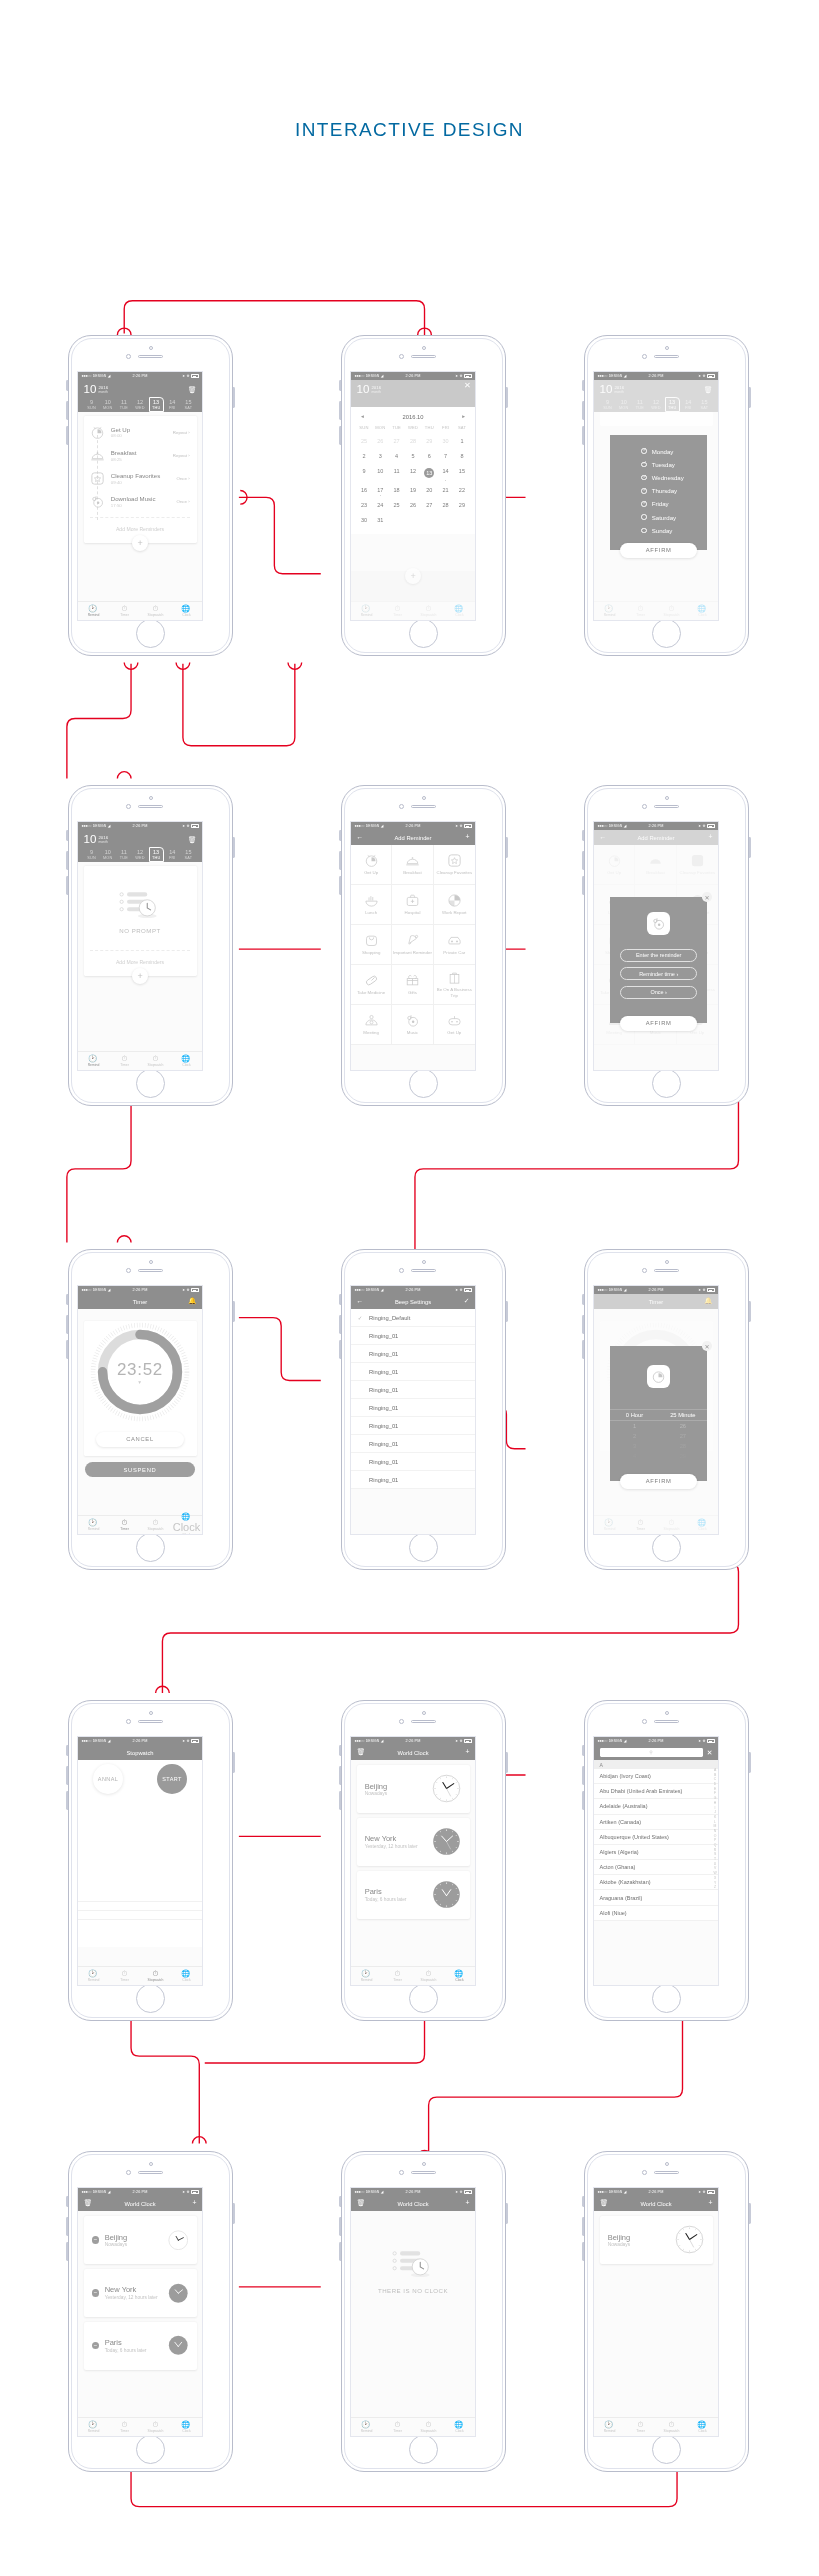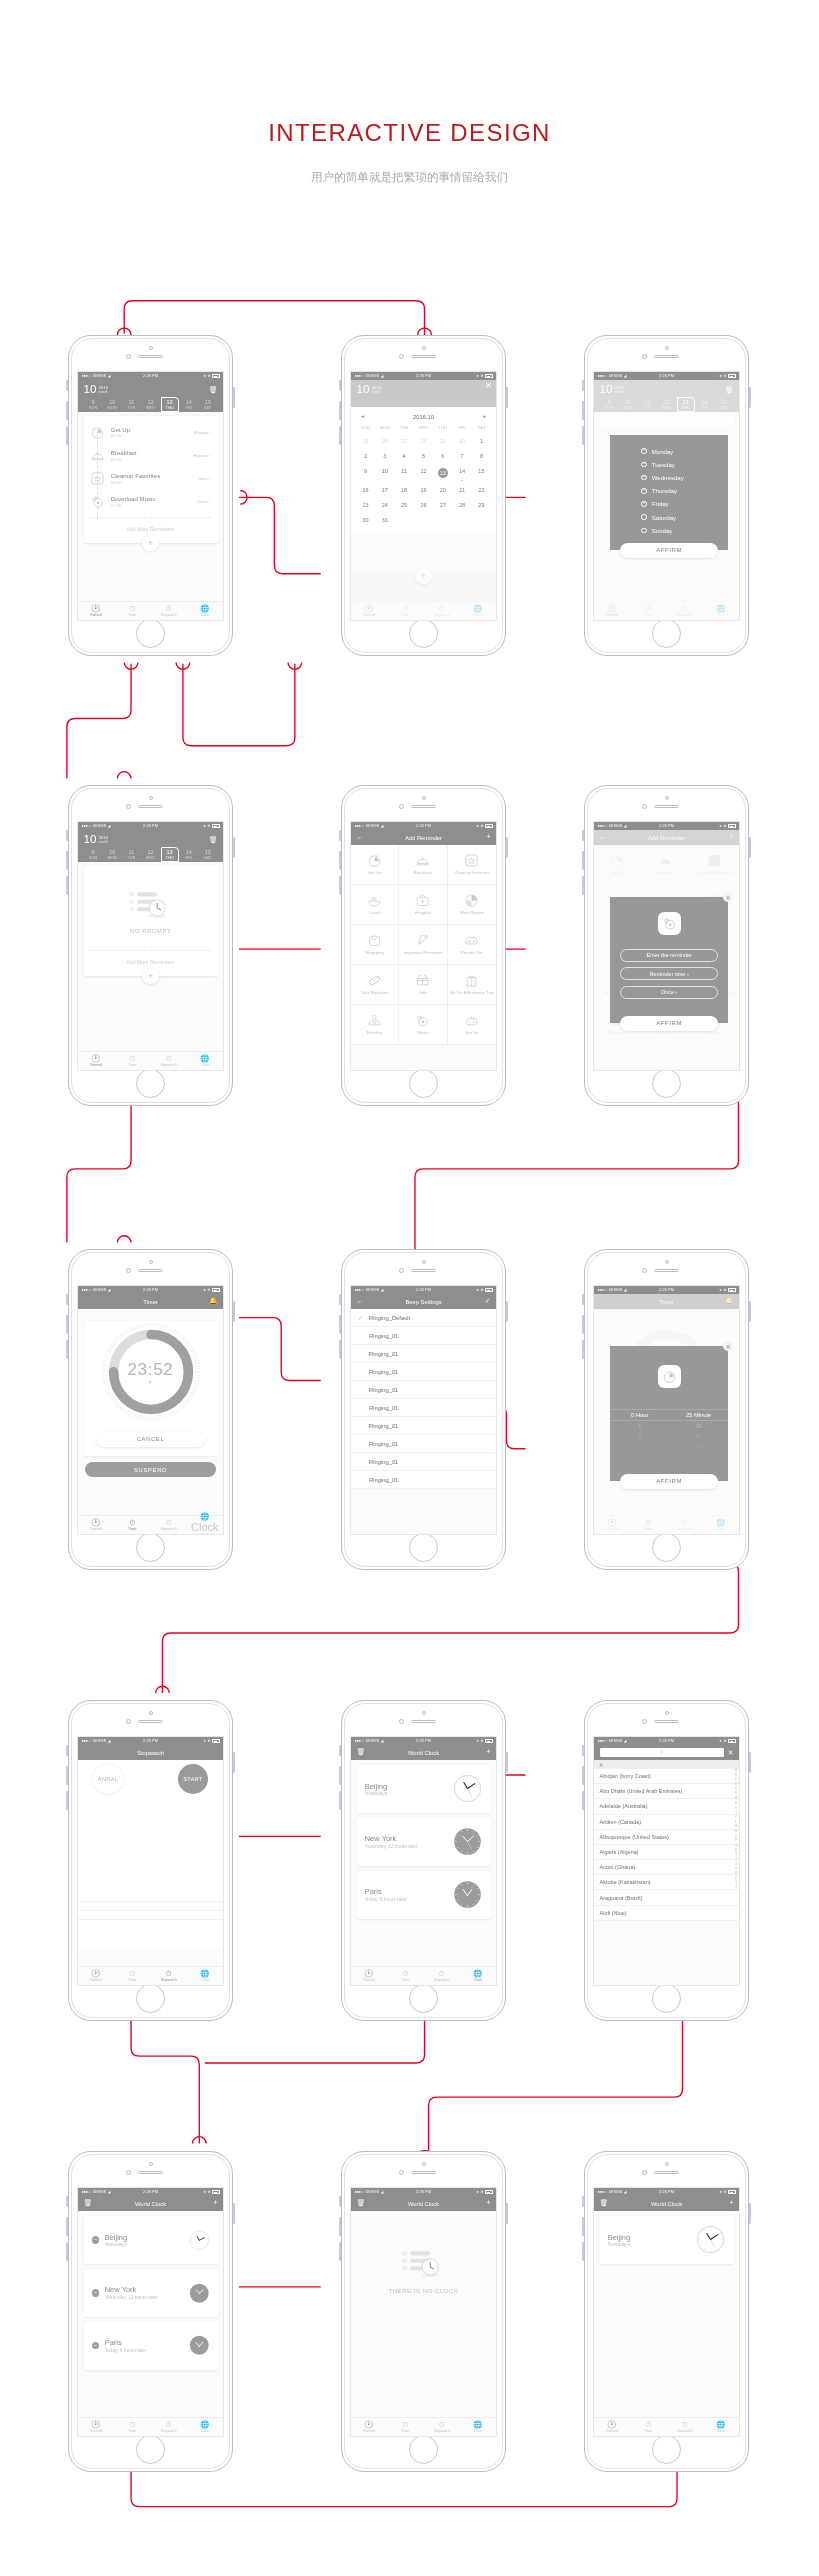--- a/index.html
+++ b/index.html
@@ -5,22 +5,22 @@
   * { box-sizing: border-box; margin:0; padding:0; }
   body {
     width:819px; height:2576px; background:#ffffff;
     font-family:"Liberation Sans", sans-serif;
     position:relative; overflow:hidden;
   }
 
   
   .page-header { position:absolute; top:0; left:0; width:819px; text-align:center; }
   .ph-title {
-    margin-top:119px; font-size:24px; letter-spacing:1.4px;
-    color:#b91c1c; font-weight:300; font-family:"Liberation Sans", sans-serif;
+    margin-top:119px; font-size:19px; letter-spacing:1.4px;
+    color:#0369a1; font-weight:300; font-family:"Liberation Sans", sans-serif;
   }
   .ph-sub { margin-top:19px; font-size:11.6px; color:#a9abad; line-height:1.85; font-weight:400; }
 
   
   .flow-layer { position:absolute; inset:0; width:819px; height:2576px; pointer-events:none; }
 
   
   .phone {
     position:absolute; width:165px; height:321px;
   }
@@ -39,21 +39,21 @@
     border:0.7px solid #b8bccb;border-radius:50%;}
   .phone .home { position:absolute; bottom:8.2px; left:50%; margin-left:-14.3px; width:29px;height:29px;
     border:1px solid #c3c7d4; border-radius:50%; }
   .phone .btn-l { position:absolute; left:-2px; width:2px; background:#c7cbd8; border-radius:1.4px 0 0 1.4px;}
   .phone .btn-l.b1{ top:45px; height:11px;}
   .phone .btn-l.b2{ top:66px; height:19px;}
   .phone .btn-l.b3{ top:91px; height:19px;}
   .phone .btn-r { position:absolute; right:-2px; top:52px; width:2px; height:20.5px; background:#c7cbd8; border-radius:0 1.4px 1.4px 0;}
 
   .screen {
-    position:absolute; top:36px; left:9px; width:147px; height:250px;
+    position:absolute; top:36px; left:9px; width:126px; height:250px;
     background:#fbfbfb; overflow:hidden; border:0.7px solid #e4e6ee;
   }
 
   
   .statusbar{
     height:8.2px; background:#8e8e8e; color:#fff; display:flex; align-items:center;
     font-size:3.4px; padding:0 3.4px; letter-spacing:0.1px;
   }
   .sb-l{ display:flex; align-items:center; gap:1.4px; flex:1; }
   .sb-dots{ letter-spacing:-0.3px; font-size:3.8px;}
@@ -205,21 +205,20 @@
   
   .empty{ text-align:center; padding-top:37px; }
   .empty .lbl{ font-size:6.1px; color:#bdbdbd; letter-spacing:0.5px; margin-top:5.5px;}
 </style>
 </head>
 <body>
 
 <div class="page-header">
   <div class="ph-title">INTERACTIVE DESIGN</div>
   <div class="ph-sub">
-    <div>用户的简单就是把繁琐的事情留给我们</div>
   </div>
 </div>
 
 <svg class="flow-layer" viewBox="0 0 1200 3773" xmlns="http://www.w3.org/2000/svg">
   <g fill="none" stroke="#e4001f" stroke-width="2">
 
     <path d="M172 490 a10 10 0 0 1 20 0"></path>
     <path d="M182 488 V452 q0-12 12-12 H610 q12 0 12 12 V490"></path>
     <path d="M612 490 a10 10 0 0 1 20 0"></path>
 

